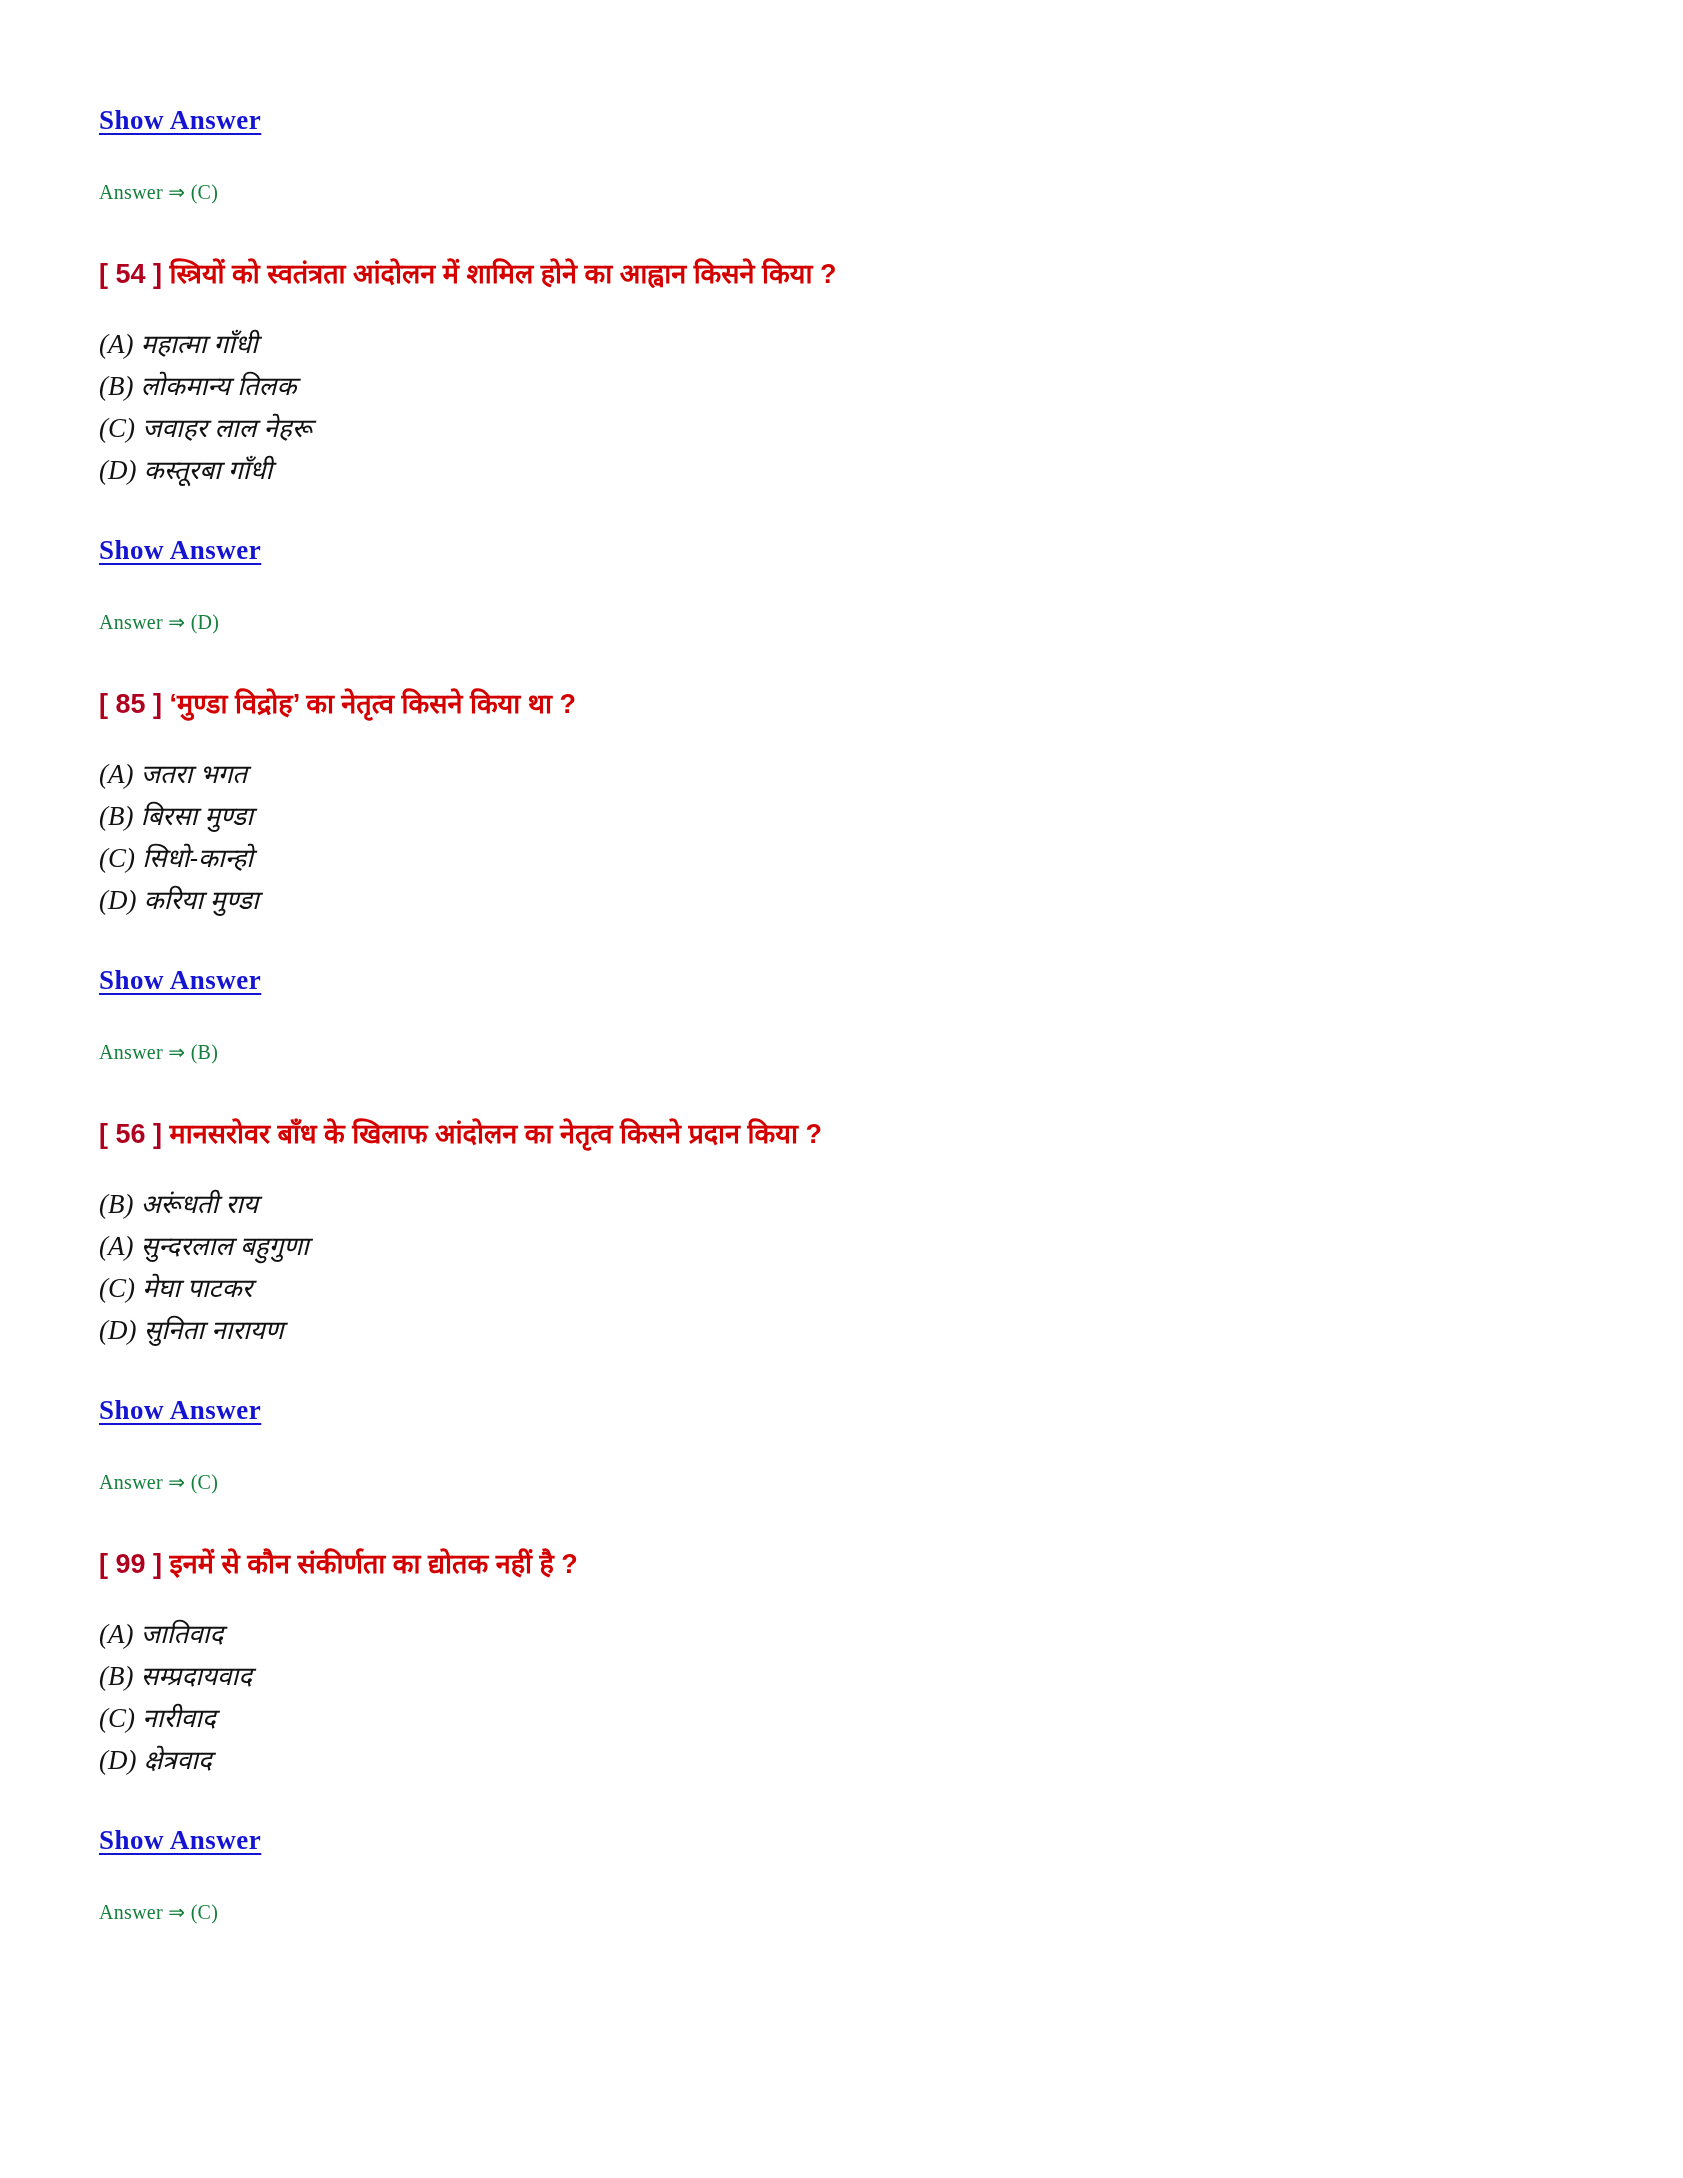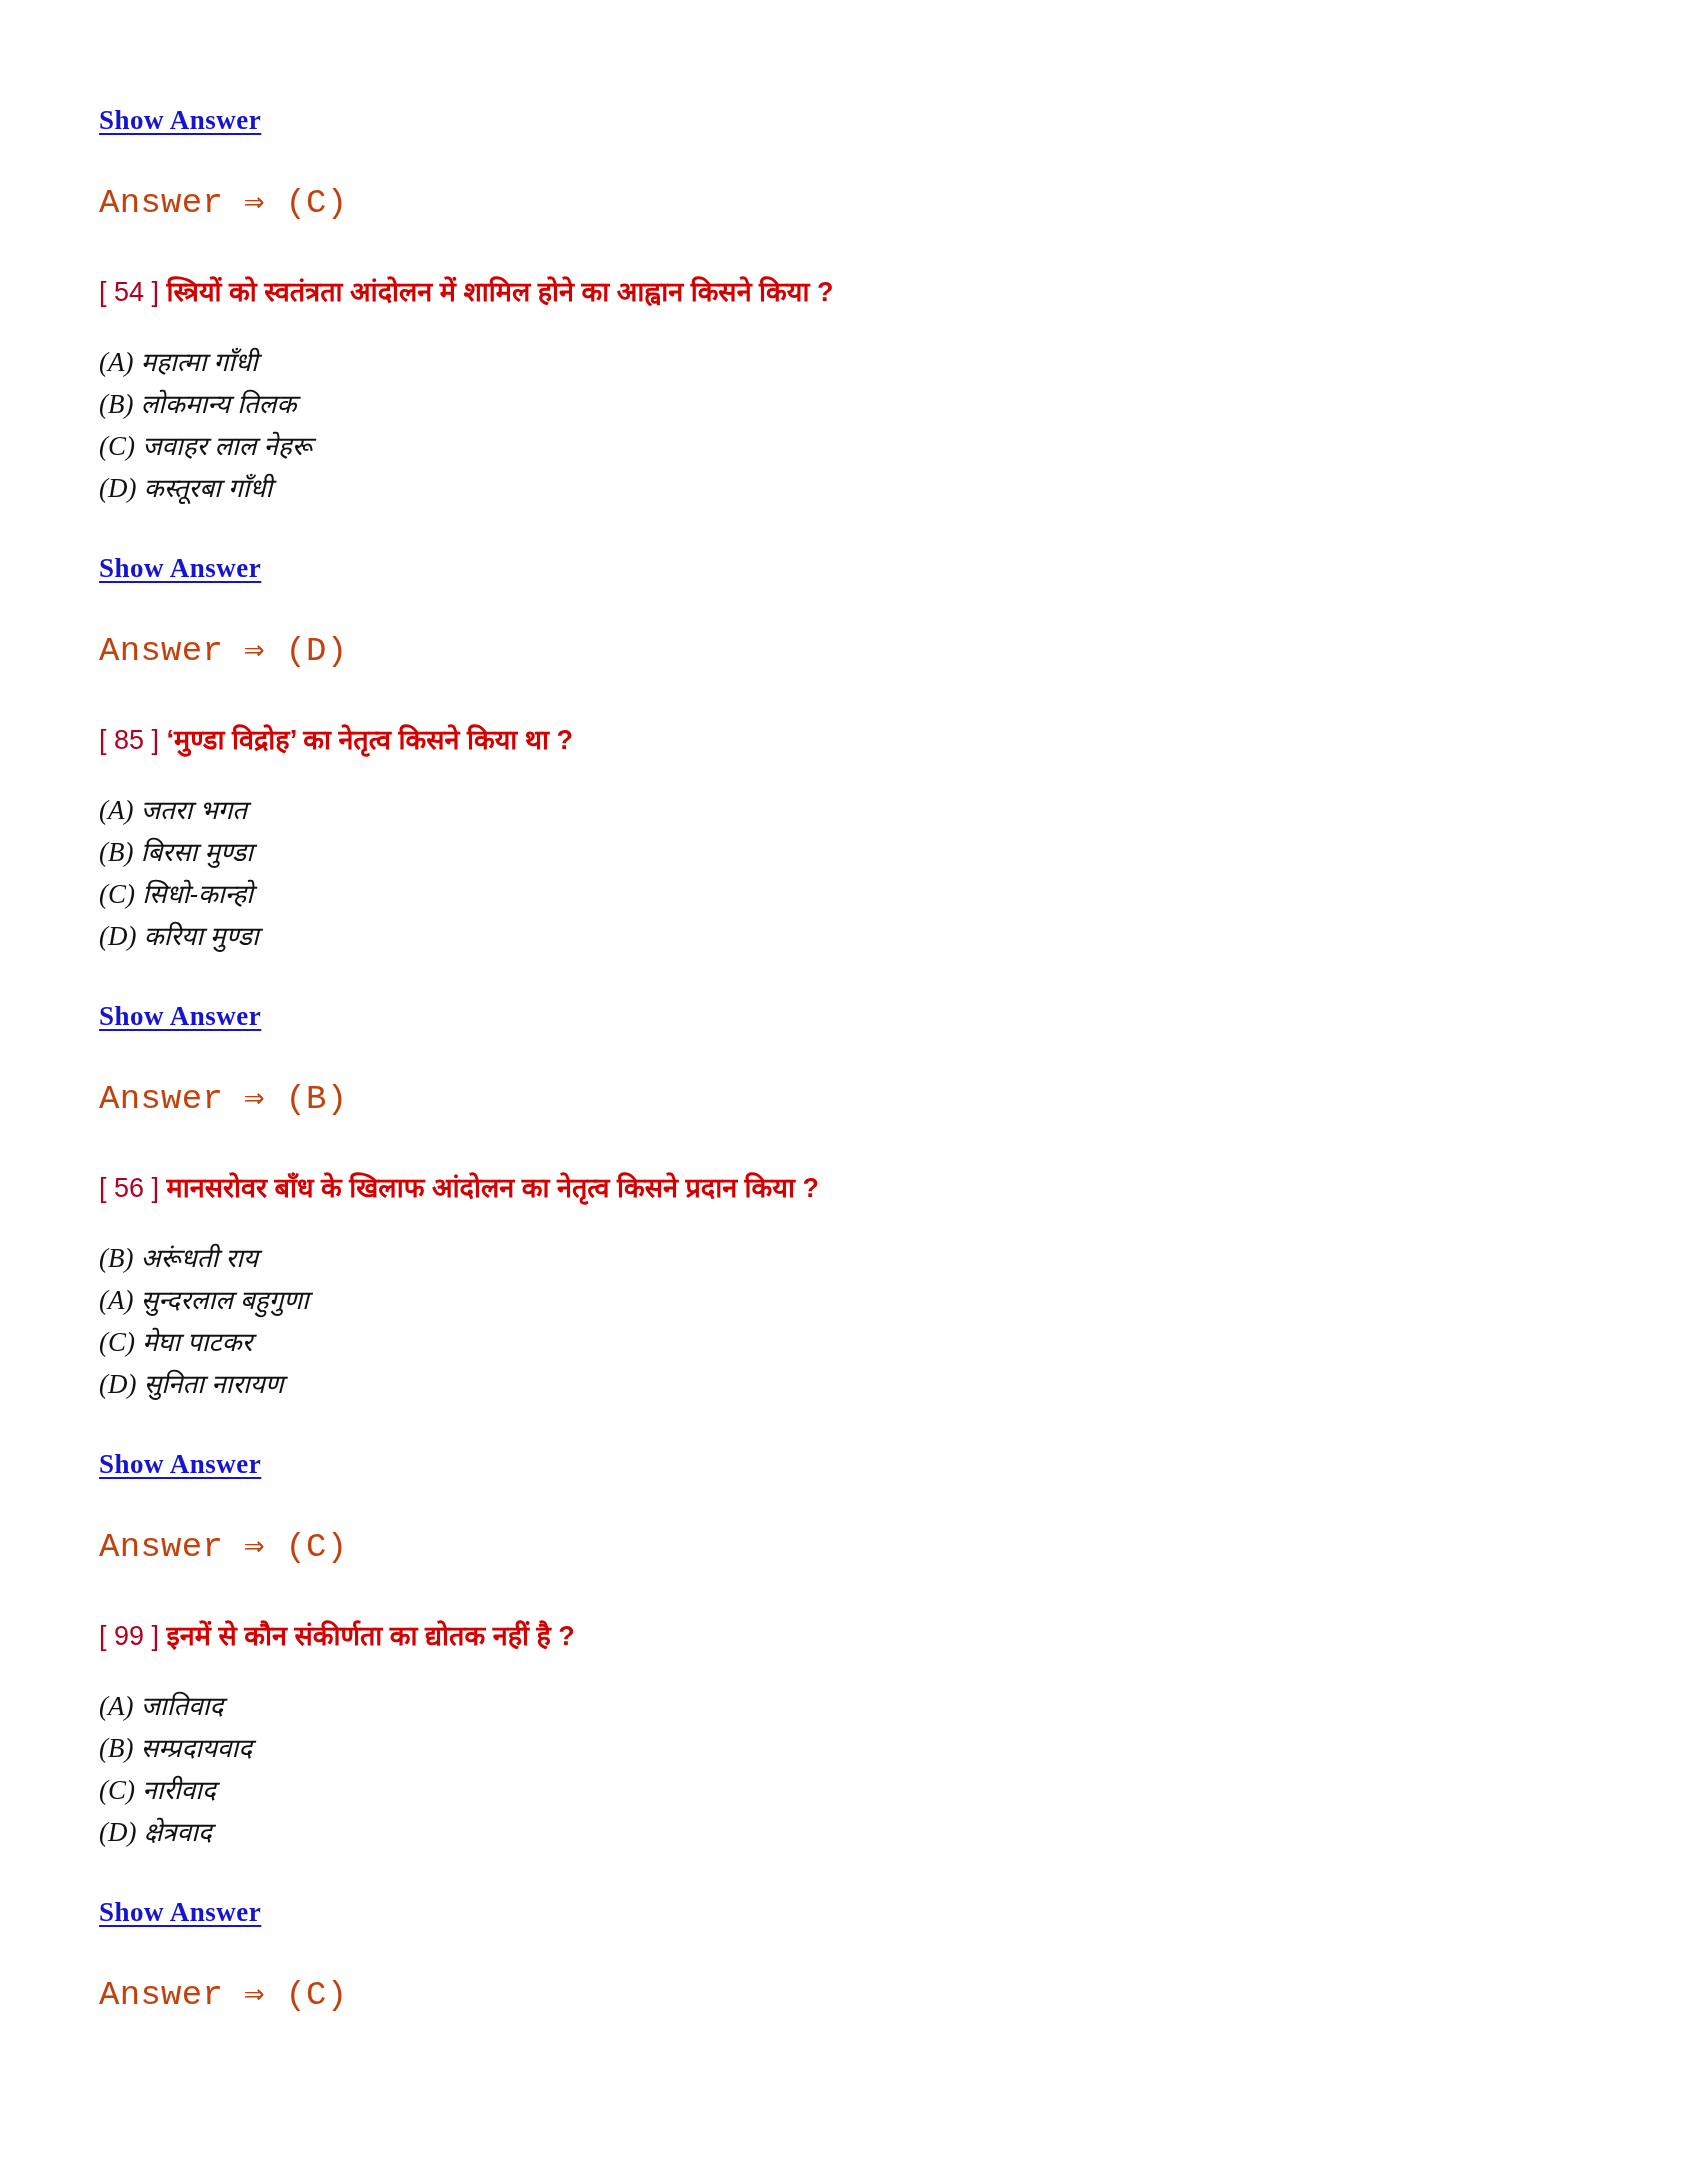--- a/index.html
+++ b/index.html
@@ -30,37 +30,37 @@
     font-family: "Liberation Serif", serif;
     font-weight: bold;
     font-size: 27px;
     letter-spacing: 0.5px;
     text-decoration: underline;
     text-underline-offset: 4px;
     cursor: pointer;
     margin: 0 0 0 0;
   }
   .answer-line {
-    font-family: Liberation Mono, monospace;
-    font-size: 34px;
-    color: #c2410c;
+    font-family: Liberation Serif, serif;
+    font-size: 20px;
+    color: #15803d;
     margin: 44px 0 0 0;
     letter-spacing: 0.3px;
   }
   .question {
     font-family: "Liberation Sans", sans-serif;
     font-weight: bold;
     font-size: 27px;
     color: #d40000;
     margin: 51px 0 0 0;
     line-height: 1.45;
   }
   .q-num {
     color: #b00020;
-    font-weight: normal;
+    font-weight: bold;
   }
   .options {
     margin: 34px 0 0 0;
   }
   .option {
     font-family: "Liberation Sans", sans-serif;
     font-size: 26px;
     color: #111111;
     line-height: 1.22;
     margin: 0 0 9px 0;

